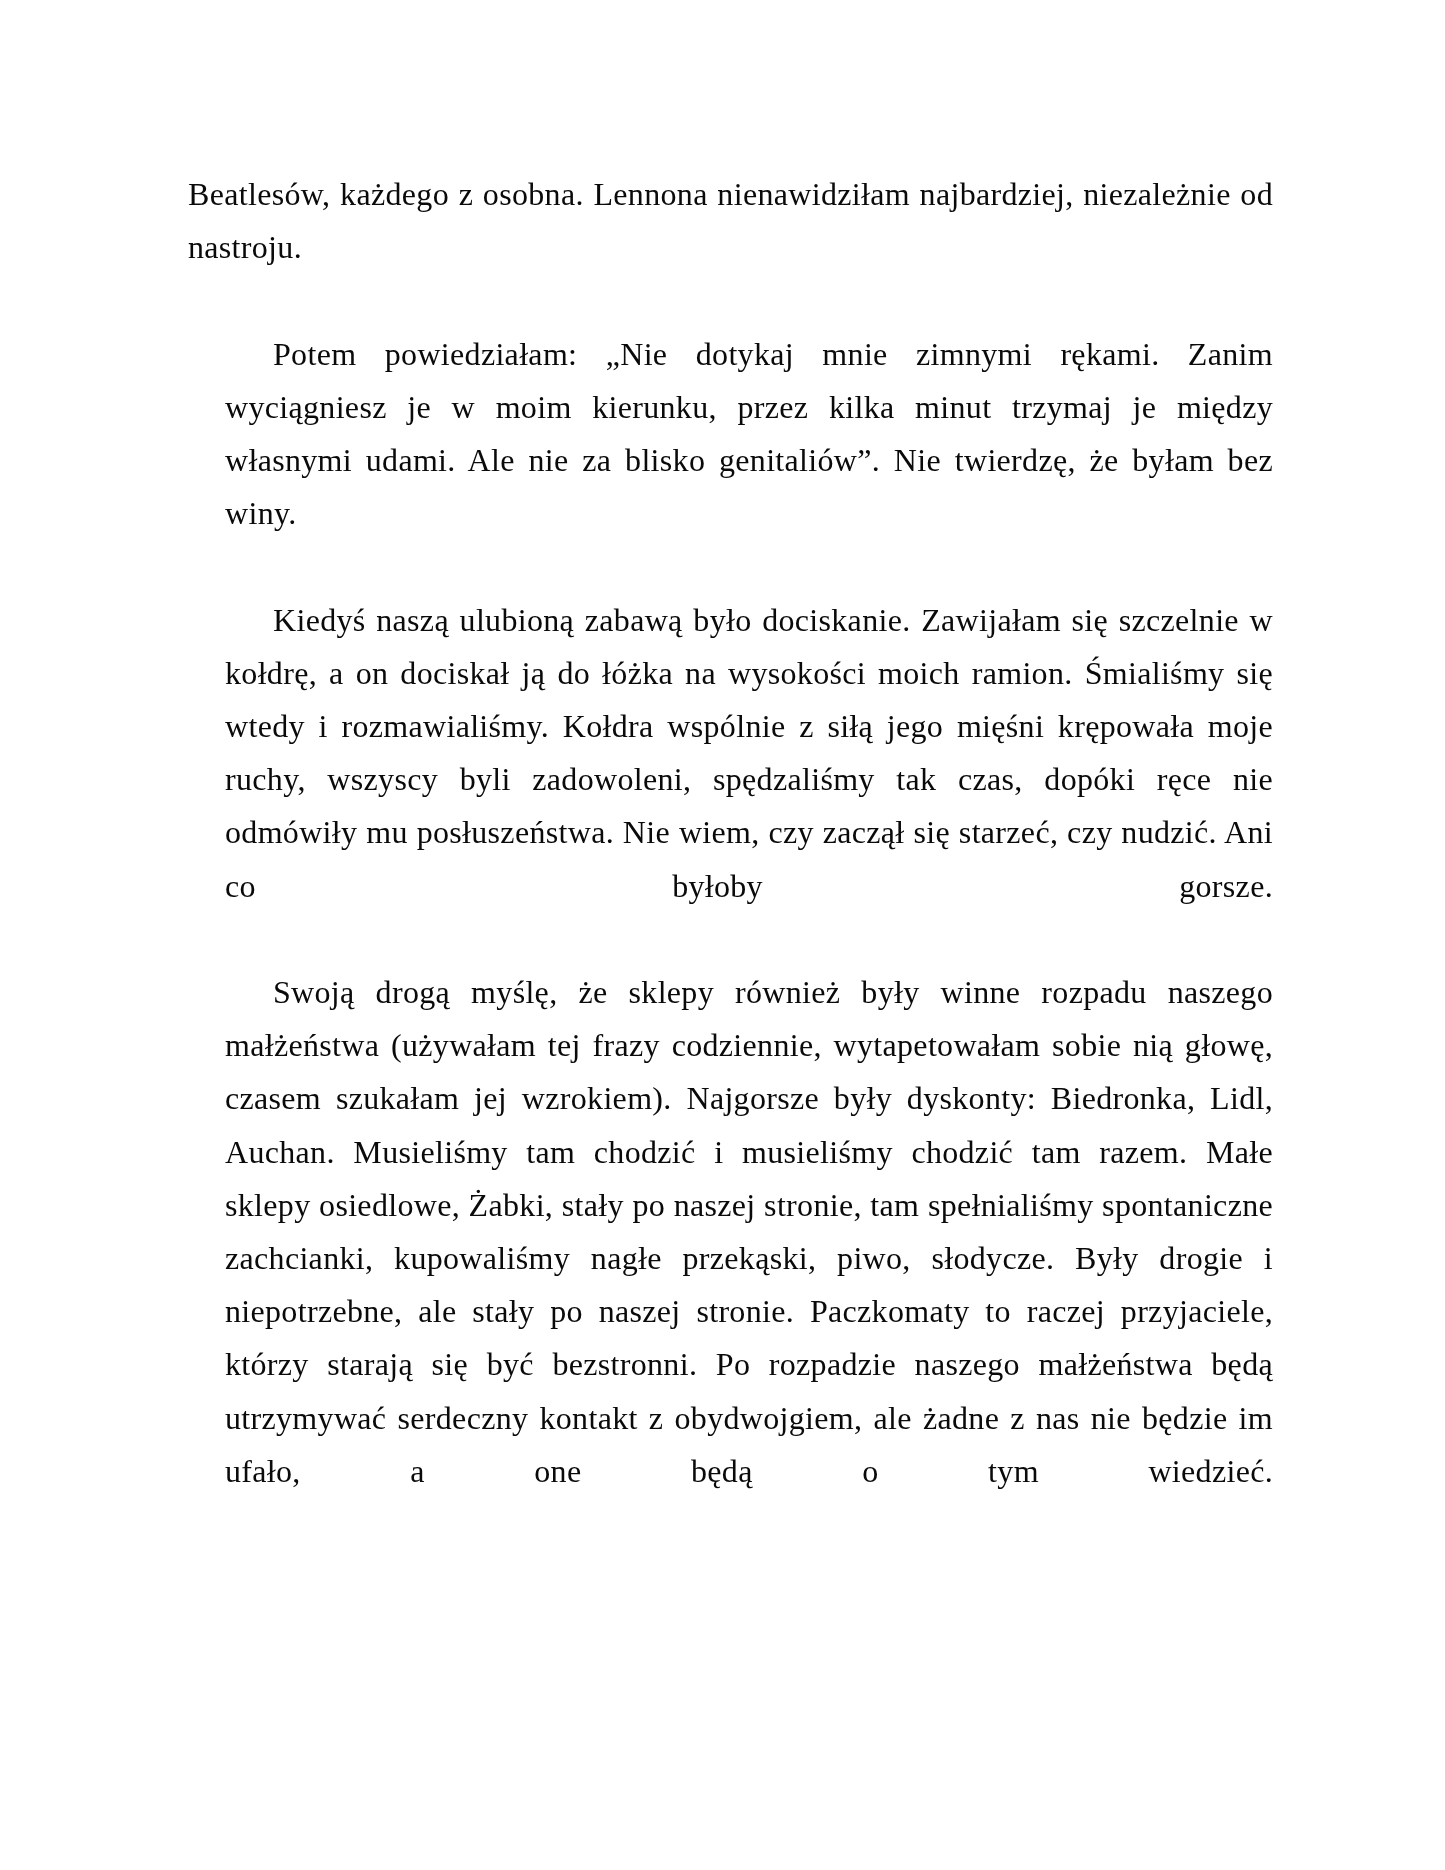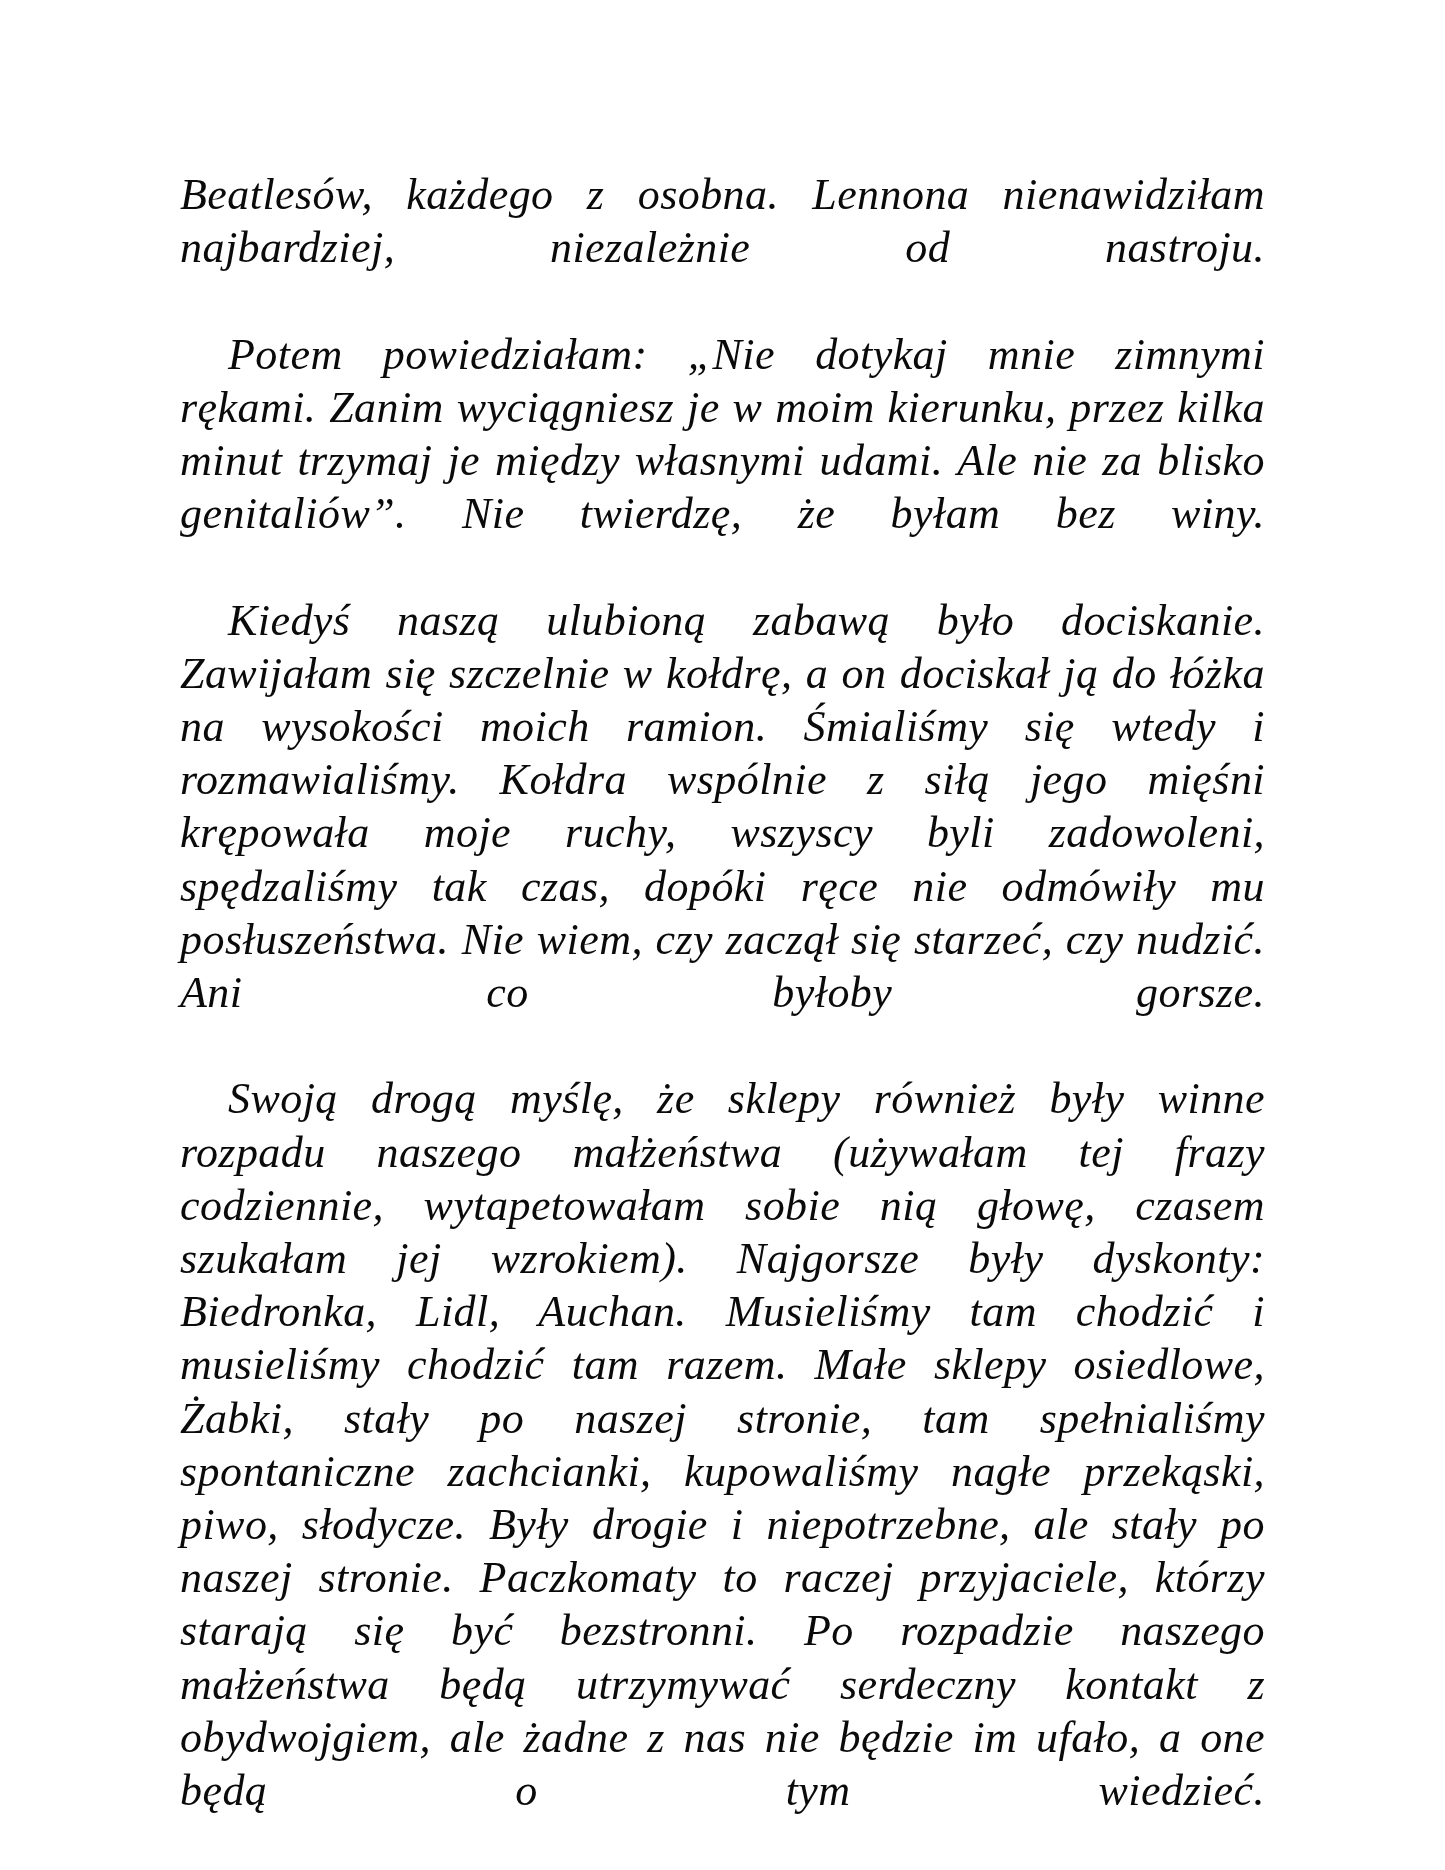--- a/index.html
+++ b/index.html
@@ -19,43 +19,43 @@
     position: relative;
     box-sizing: border-box;
     width: 1445px;
     height: 1870px;
     background: #ffffff;
     padding: 0;
   }
 
   .text-block {
     position: absolute;
-    left: 180px;
+    left: 188px;
     top: 168px;
     width: 1085px;
     text-align: justify;
     text-justify: inter-word;
-    font-size: 44px;
+    font-size: 32px;
     line-height: 53.2px;
     letter-spacing: 0.01em;
-    font-style: italic;
     -webkit-font-smoothing: antialiased;
   }
 
   .para {
     margin: 0;
     padding: 0;
     text-align: justify;
     text-justify: inter-word;
     hyphens: none;
     -webkit-hyphens: none;
   }
 
   .para.indent {
     text-indent: 48px;
+    margin-left: 37px;
   }
 
   
   .para::after {
     content: "";
     display: inline-block;
     width: 100%;
   }
 </style>
 </head>

